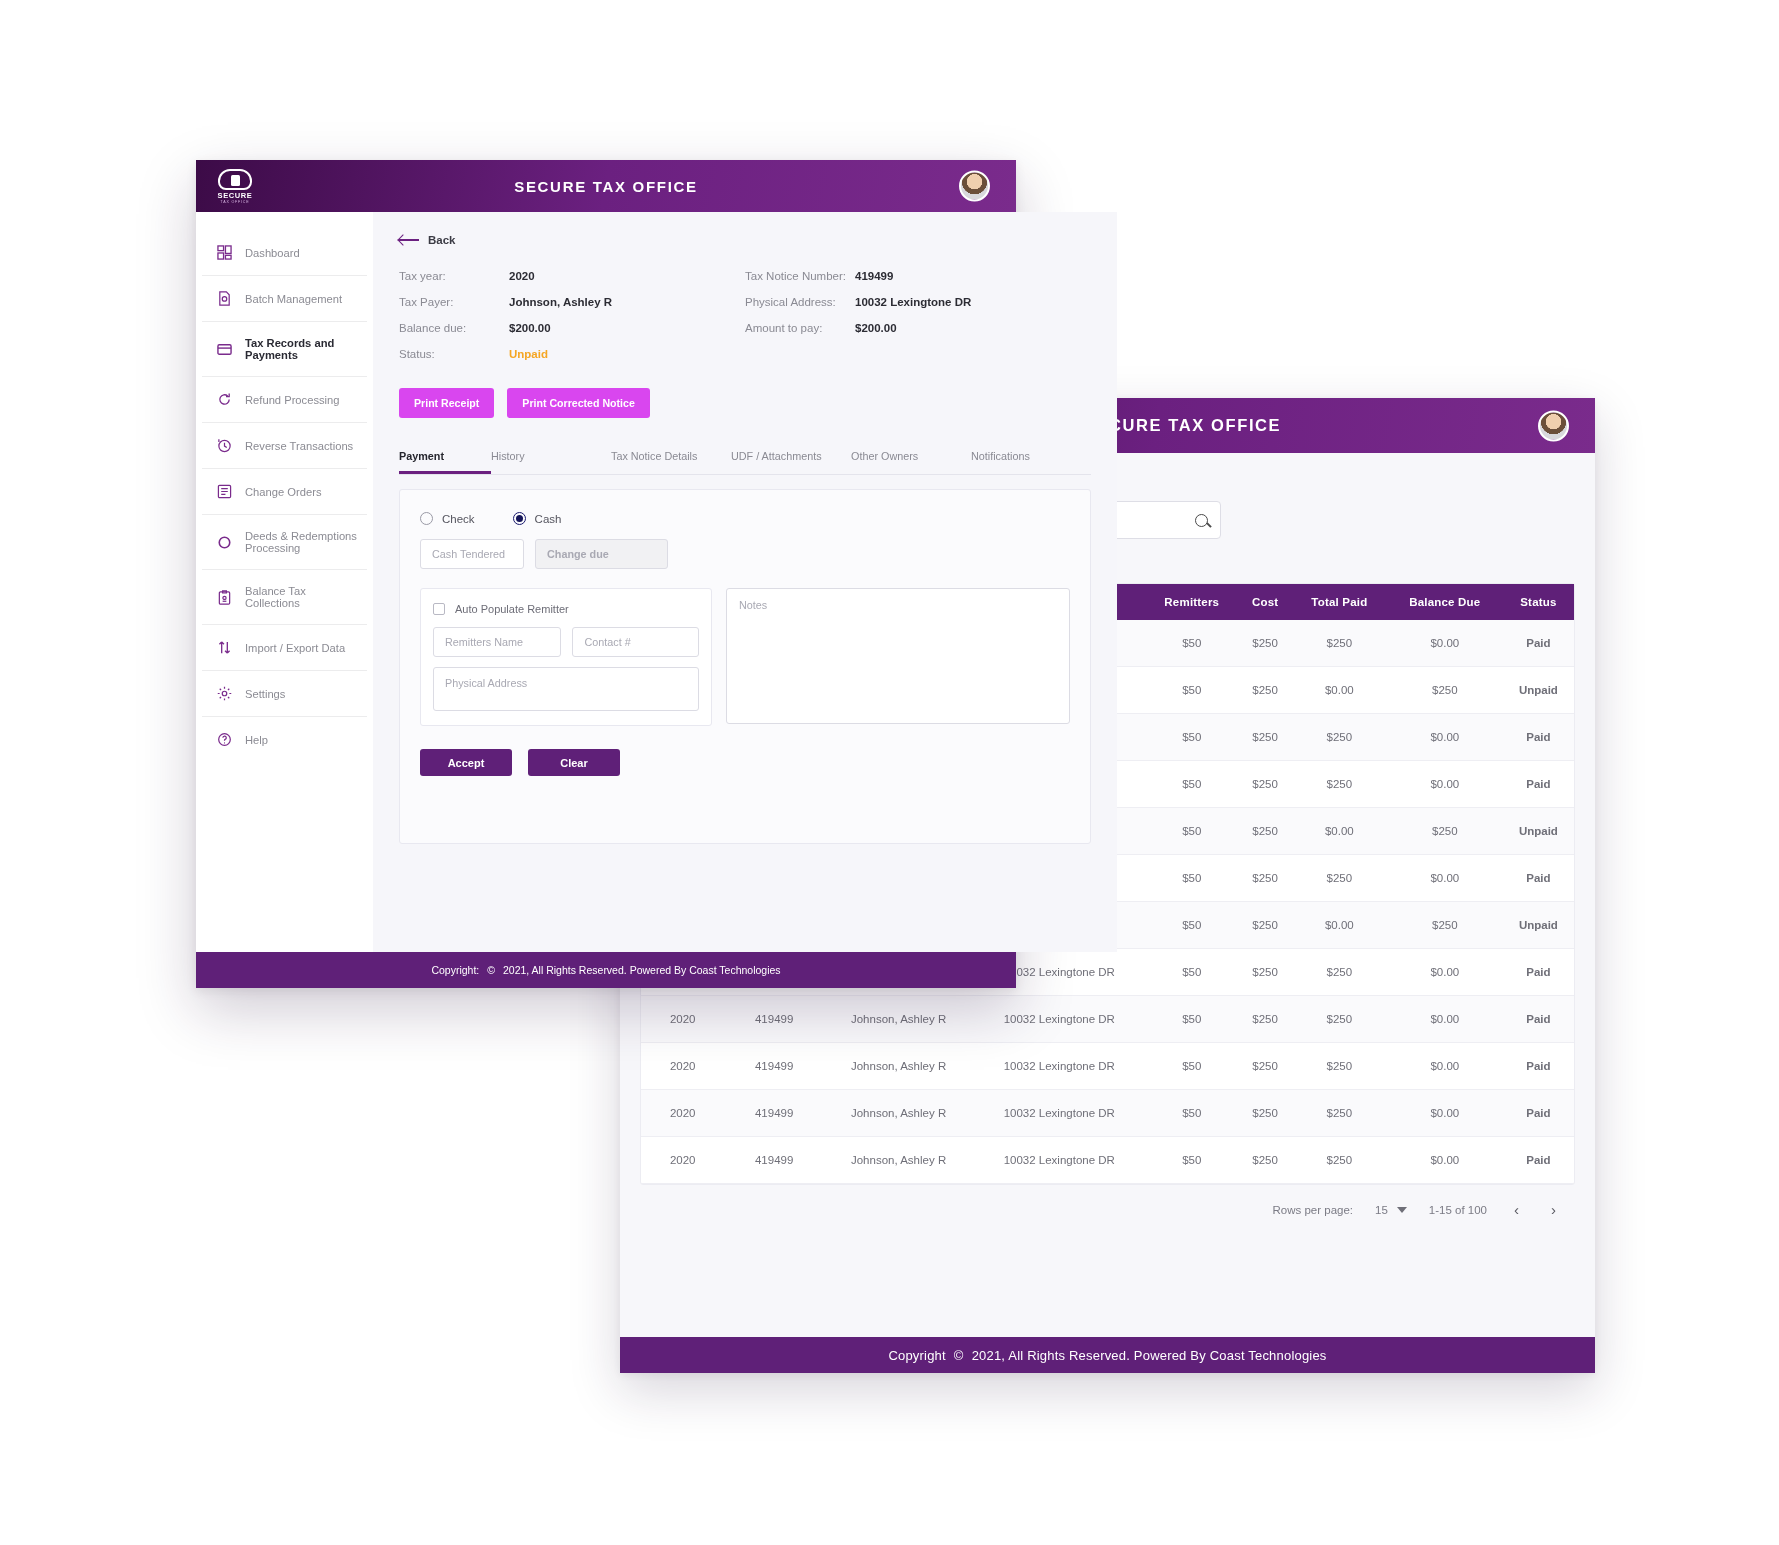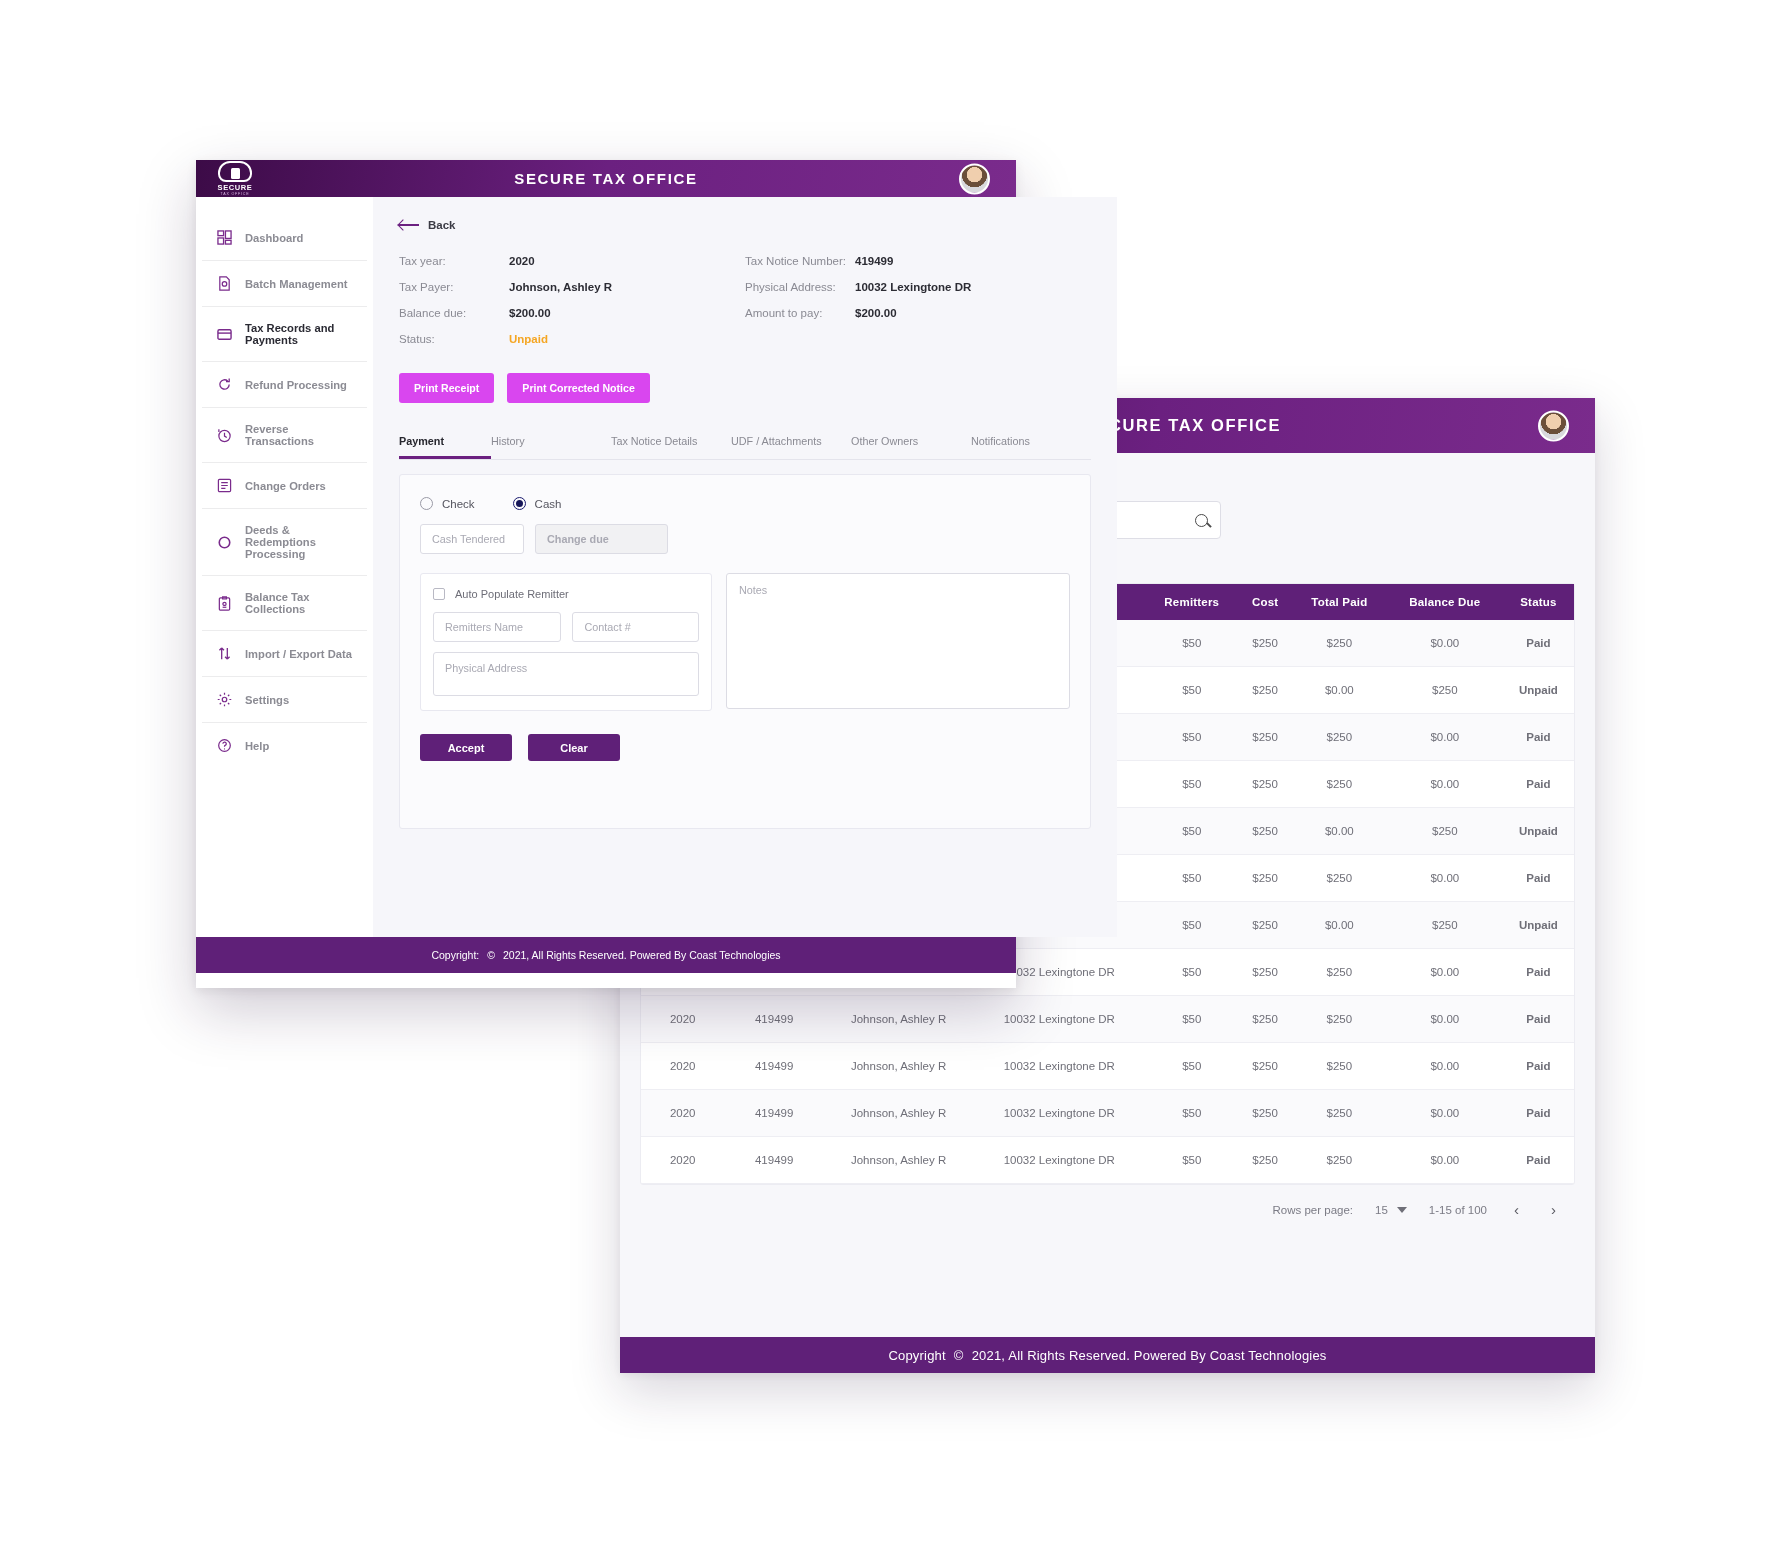--- a/index.html
+++ b/index.html
@@ -80,21 +80,21 @@
   .copyc { display:inline-flex; align-items:flex-start; gap:8px; }
 
   
   .win1 {
     position: absolute; left: 196px; top: 160px;
     width: 820px; height: 828px;
     background: #ffffff;
     box-shadow: 0 22px 55px rgba(40,20,60,0.22), 0 3px 10px rgba(0,0,0,0.08);
   }
   .win1 .topbar {
-    height: 37px; background: linear-gradient(100deg,#3c0b47 0%,#6b2080 50%,#7a2b8c 100%);
+    height: 52px; background: linear-gradient(100deg,#3c0b47 0%,#6b2080 50%,#7a2b8c 100%);
     display: flex; align-items: center; justify-content: center; position: relative;
   }
   .win1 .topbar .title { color:#fff; font-size: 15px; font-weight: bold; letter-spacing: 1.7px; }
   .logo {
     position: absolute; left: 18px; top: 50%; transform: translateY(-50%);
     width: 42px; height: 38px; display:flex; flex-direction:column; align-items:center; justify-content:center;
   }
   .logo .cloud {
     width: 34px; height: 21px; border: 2.2px solid #fff; border-radius: 12px 12px 8px 8px;
     position: relative; display:flex; align-items:center; justify-content:center;
@@ -102,21 +102,20 @@
   .logo .lockbody { width: 9px; height: 11px; background:#fff; border-radius:1.5px; margin-top:3px;}
   .logo .word { color:#fff; font-size: 7.5px; font-weight:bold; letter-spacing:.6px; margin-top:1px; }
   .logo .sub { color:#d9b7e4; font-size: 3.6px; letter-spacing:.8px; }
 
   .win1 .body1 { display: flex; height: 740px; }
   .sidebar { width: 177px; background:#fff; padding-top: 18px; flex: 0 0 177px; }
   .navitem {
     display:flex; align-items:center; gap: 13px; padding: 15px 8px 15px 15px;
     border-bottom: 1px solid #ececed; font-size: 11.2px; color: #8b8b93; cursor: pointer;
     margin: 0 6px;
-    font-weight: bold;
   }
   .navitem:last-child { border-bottom: 0; }
   .navitem.active { color: #2a2a33; font-weight: bold; }
   .navicon { width: 15px; height: 15px; flex: 0 0 15px; color:#7a2b8c; }
   .navicon svg { display:block; width:15px; height:15px; }
 
   .content1 { flex: 1; background: #f6f6fa; padding: 22px 26px 0 26px; position: relative; }
   .backrow { display:flex; align-items:center; gap: 9px; font-size: 11.5px; font-weight: bold; color:#3b3b44; margin-bottom: 24px; }
   .backarrow { width: 20px; height: 10px; position: relative; }
   .backarrow::before { content:''; position:absolute; left:0; top:4.2px; width:20px; height:1.8px; background:#6b2080; }

